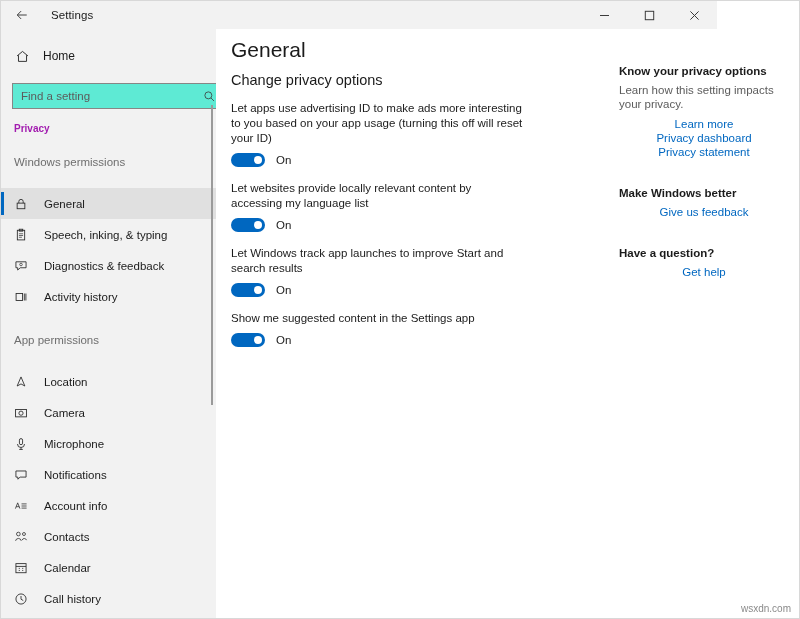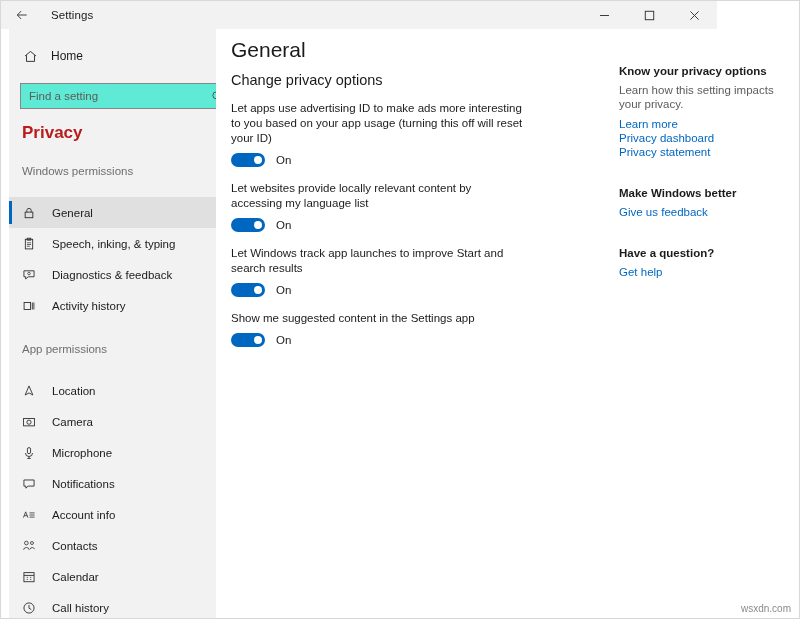--- a/index.html
+++ b/index.html
@@ -37,21 +37,21 @@
   }
   .tb-spacer { flex: 1; }
   .tb-btn {
     width: 45px; height: 28px;
     display: flex; align-items: center; justify-content: center;
     color: #3b3b3b;
   }
 
   
   #sidebar {
-    position: absolute; top: 28px; left: 8px;
+    position: absolute; top: 28px; left: 0;
     width: 232px; height: 591px;
     background: #f2f2f2;
     border-right: 1px solid #e6e6e6;
     overflow: hidden;
   }
   .home-row {
     display: flex; align-items: center;
     height: 30px; margin-top: 12px; padding-left: 14px;
   }
   .home-row .ico { width: 22px; color: #2b2b2b; display:flex; align-items:center; }
@@ -71,21 +71,21 @@
     font-size: 11.5px; color: #5c5c5c;
     padding-left: 8px;
   }
   .search-wrap input::placeholder { color: #5c5c5c; }
   .search-ico {
     width: 24px; display: flex; align-items: center; justify-content: center;
     color: #3b3b3b;
   }
 
   .sb-pagetitle {
-    font-size: 17px; font-weight: bold; color: #b91c1c;
+    font-size: 10px; font-weight: bold; color: #a21caf;
     padding: 14px 0 0 13px;
   }
   .sb-group {
     font-size: 11.5px; color: #6e6e6e;
     padding: 22px 0 20px 13px;
   }
   .sb-item {
     display: flex; align-items: center;
     height: 31px; padding-left: 13px;
     position: relative;
@@ -153,21 +153,21 @@
   .rail-h {
     font-size: 11.5px; font-weight: bold; color: #1b1b1b;
     margin-bottom: 6px;
   }
   .rail-p {
     font-size: 11.5px; color: #5c5c5c; line-height: 14px;
     margin-bottom: 6px;
   }
   .rail-link {
     display: block; font-size: 11.5px; color: #0067c0;
-    line-height: 14px; text-decoration: none;
+    line-height: 14px; text-decoration: none; text-align: center;
   }
 
   
   #watermark {
     position: absolute; right: 8px; bottom: 4px;
     font-size: 10px; color: #8a8a8a;
   }
   svg { display: block; }
 </style>
 </head>

